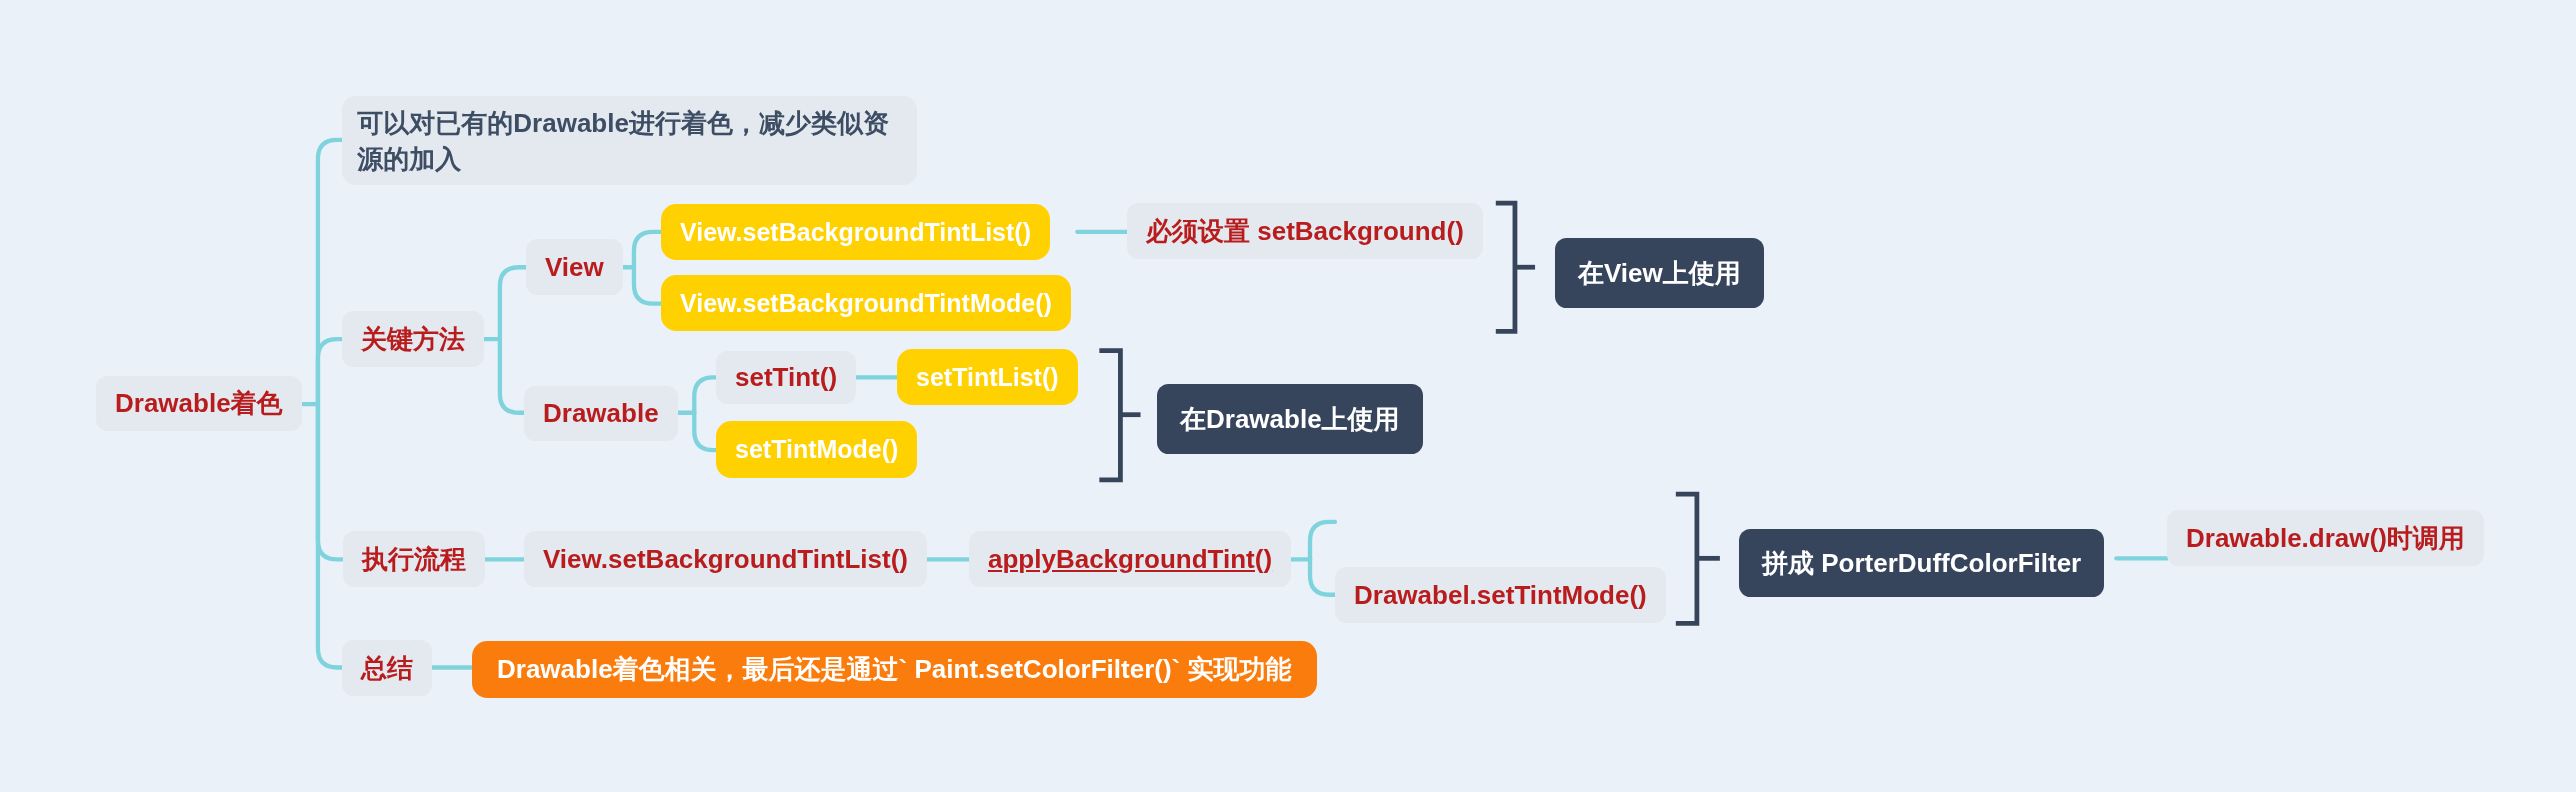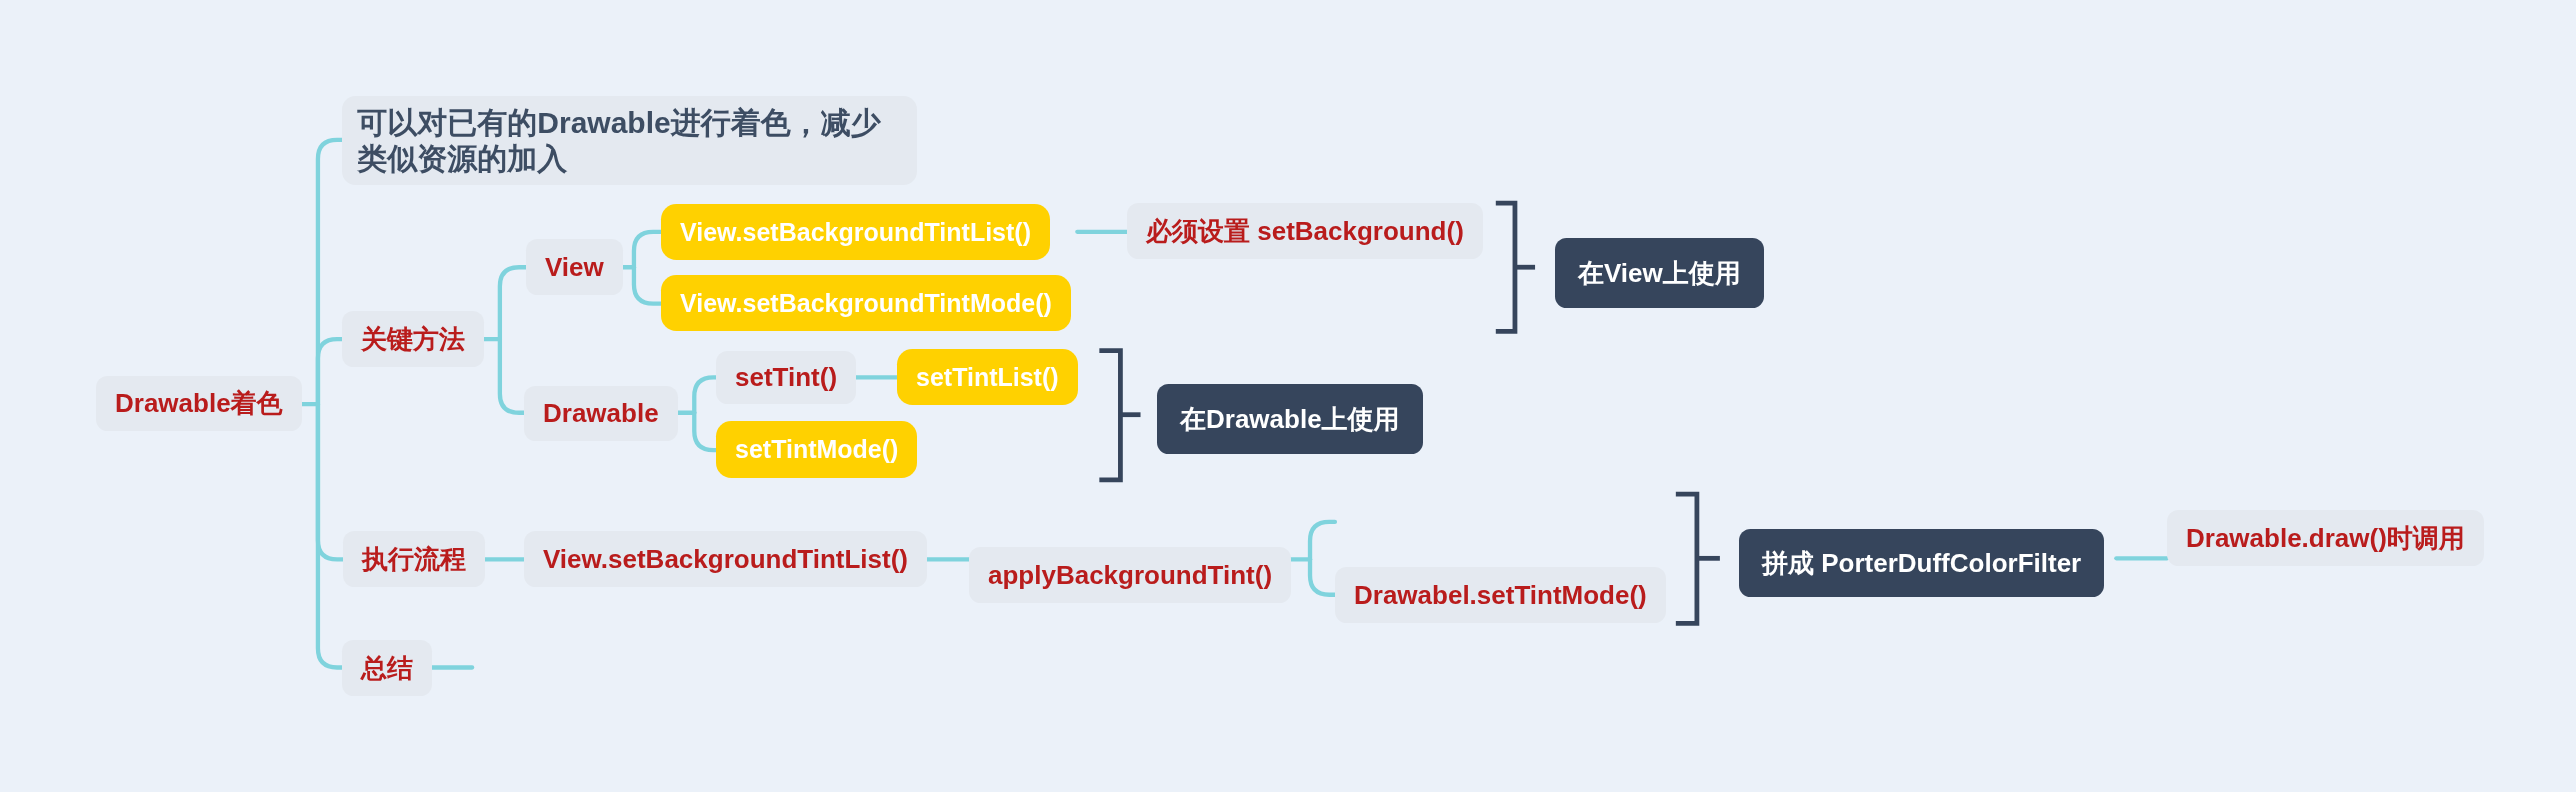--- a/index.html
+++ b/index.html
@@ -23,21 +23,21 @@
   .navy{
     background:#36455C;color:#FFFFFF;border-radius:11.5px;
     font-size:26px;padding:0 23px;height:70px;
   }
   .orange{
     background:#FA7C0D;color:#FFFFFF;border-radius:15.3px;
     font-size:26px;padding:0 25px;height:57px;
   }
   .note{
     position:absolute;background:#E4E9F0;color:#3D4D63;border-radius:13.4px;
-    font-size:30px;font-weight:700;line-height:36px;box-sizing:border-box;
+    font-size:26px;font-weight:700;line-height:36px;box-sizing:border-box;
     width:575px;padding:8.6px 15.3px;white-space:normal;
   }
 </style>
 </head>
 <body>
 
 <div class="canvas">
 
   <svg class="wires" width="2576" height="793" viewBox="0 0 2690 828">
     <g fill="none" stroke="#7FD3DD" stroke-width="4.5" stroke-linecap="round">
@@ -98,26 +98,27 @@
   <div class="node yellow" style="left:897px;top:349px;">setTintList()</div>
 
   <div class="node navy" style="left:1157px;top:384px;">在Drawable上使用</div>
 
   <div class="node yellow" style="left:716px;top:421px;height:57px;">setTintMode()</div>
 
   <div class="node gray" style="left:343px;top:531px;">执行流程</div>
 
   <div class="node gray" style="left:524px;top:531px;">View.setBackgroundTintList()</div>
 
-  <div class="node gray" style="left:969px;top:547px;">applyBackgroundTint()</div>
+  <div class="node gray" style="left:969px;top:531px;text-decoration:underline;">applyBackgroundTint()</div>
 
 
   <div class="node gray" style="left:1335px;top:567px;">Drawabel.setTintMode()</div>
 
   <div class="node navy" style="left:1739px;top:529px;height:68px;">拼成 PorterDuffColorFilter</div>
 
   <div class="node gray" style="left:2167px;top:510px;height:56px;">Drawable.draw()时调用</div>
 
   <div class="node gray" style="left:342px;top:640px;">总结</div>
 
+  <div class="node orange" style="left:472px;top:641px;">Drawable着色相关，最后还是通过` Paint.setColorFilter()` 实现功能</div>
 
 </div>
 
 
 </body></html>

